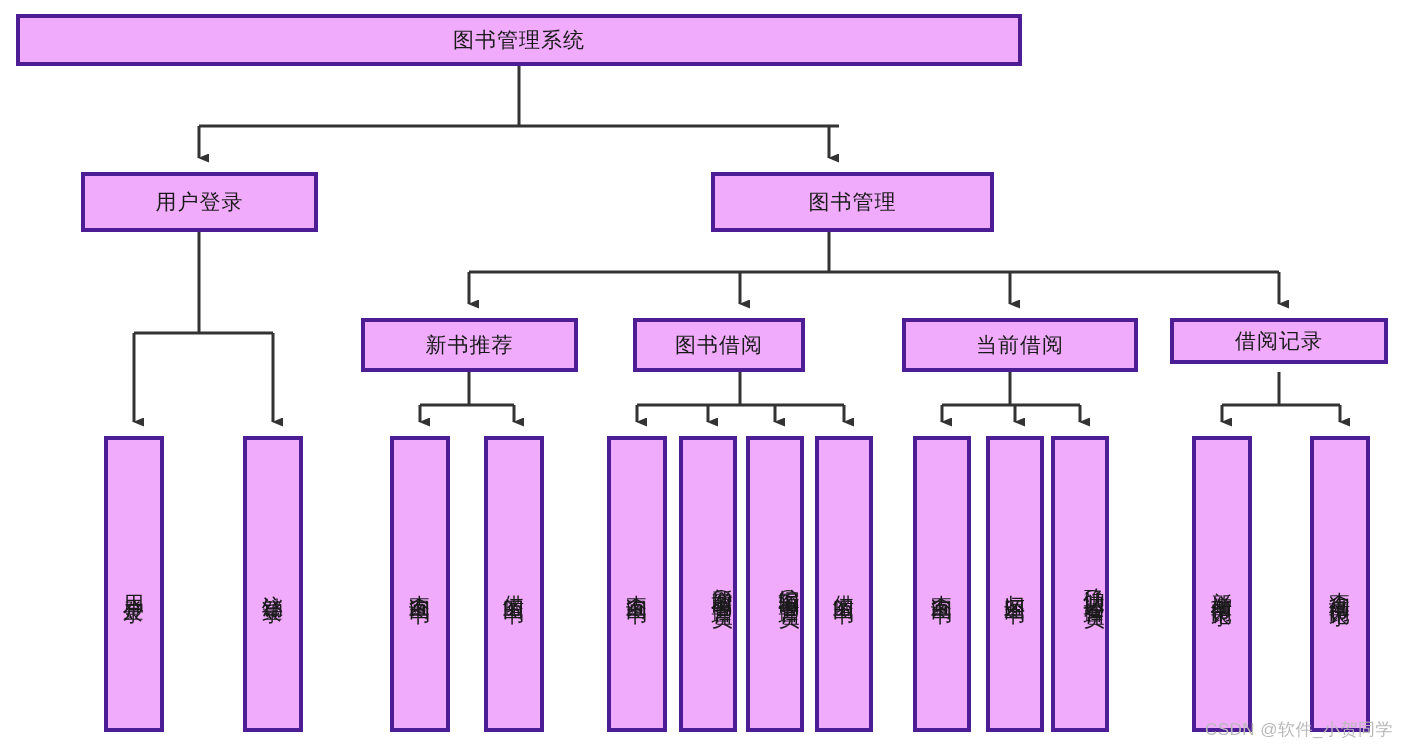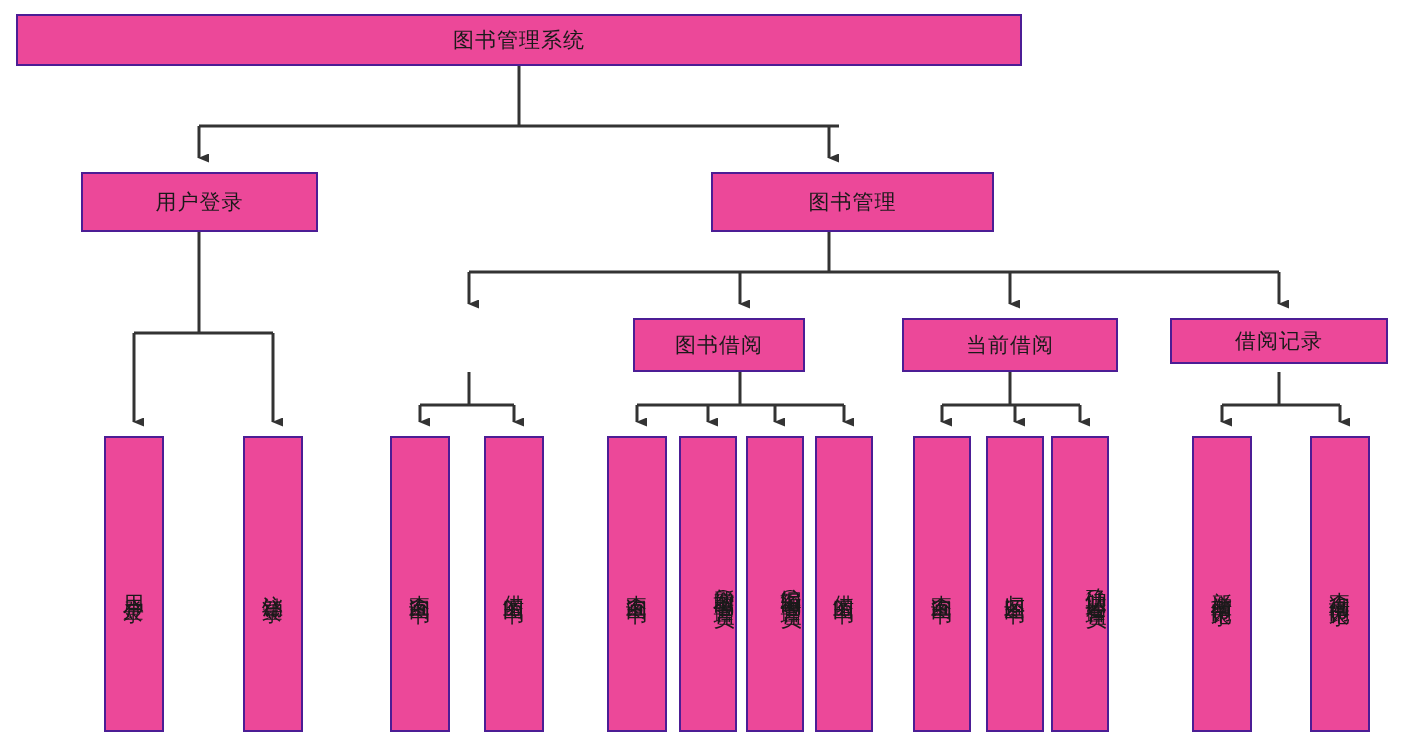--- a/index.html
+++ b/index.html
@@ -24,22 +24,22 @@
     position: absolute;
     left: 0;
     top: 0;
     width: 1405px;
     height: 747px;
     pointer-events: none;
   }
   .node {
     position: absolute;
     box-sizing: border-box;
-    background: #ec4899;
-    border: 2px solid #4c1d95;
+    background: #f0abfc;
+    border: 4px solid #4c1d95;
     display: flex;
     align-items: center;
     justify-content: center;
     color: #1a1a1a;
   }
   .node.horizontal {
     font-size: 21px;
     letter-spacing: 1px;
   }
   .node.vertical {
@@ -142,24 +142,27 @@
     <span class="node-label">图书管理系统</span>
   </div>
 
   <div class="node horizontal" id="node-l2-0" style="left: 81px; top: 172px; width: 237px; height: 60px;">
     <span class="node-label">用户登录</span>
   </div>
   <div class="node horizontal" id="node-l2-1" style="left: 711px; top: 172px; width: 283px; height: 60px;">
     <span class="node-label">图书管理</span>
   </div>
 
+  <div class="node horizontal" id="node-l3-0" style="left: 361px; top: 318px; width: 217px; height: 54px;">
+    <span class="node-label">新书推荐</span>
+  </div>
   <div class="node horizontal" id="node-l3-1" style="left: 633px; top: 318px; width: 172px; height: 54px;">
     <span class="node-label">图书借阅</span>
   </div>
-  <div class="node horizontal" id="node-l3-2" style="left: 902px; top: 318px; width: 216px; height: 54px;">
+  <div class="node horizontal" id="node-l3-2" style="left: 902px; top: 318px; width: 236px; height: 54px;">
     <span class="node-label">当前借阅</span>
   </div>
   <div class="node horizontal" id="node-l3-3" style="left: 1170px; top: 318px; width: 218px; height: 46px;">
     <span class="node-label">借阅记录</span>
   </div>
 
   <div class="node vertical centered" id="node-leaf-0" style="left: 104px; top: 436px; width: 60px; height: 296px;">
     <span class="node-label">用户登录</span>
   </div>
   <div class="node vertical centered" id="node-leaf-1" style="left: 243px; top: 436px; width: 60px; height: 296px;">
@@ -192,13 +195,14 @@
   <div class="node vertical" id="node-leaf-10" style="left: 1051px; top: 436px; width: 58px; height: 296px;">
     <span class="node-label">确认归还（管理员）</span>
   </div>
   <div class="node vertical centered" id="node-leaf-11" style="left: 1192px; top: 436px; width: 60px; height: 296px;">
     <span class="node-label">新增借阅记录</span>
   </div>
   <div class="node vertical centered" id="node-leaf-12" style="left: 1310px; top: 436px; width: 60px; height: 296px;">
     <span class="node-label">查询借阅记录</span>
   </div>
 
+  <div class="watermark">CSDN @软件_小贺同学</div>
 </div>
 
 </body></html>

